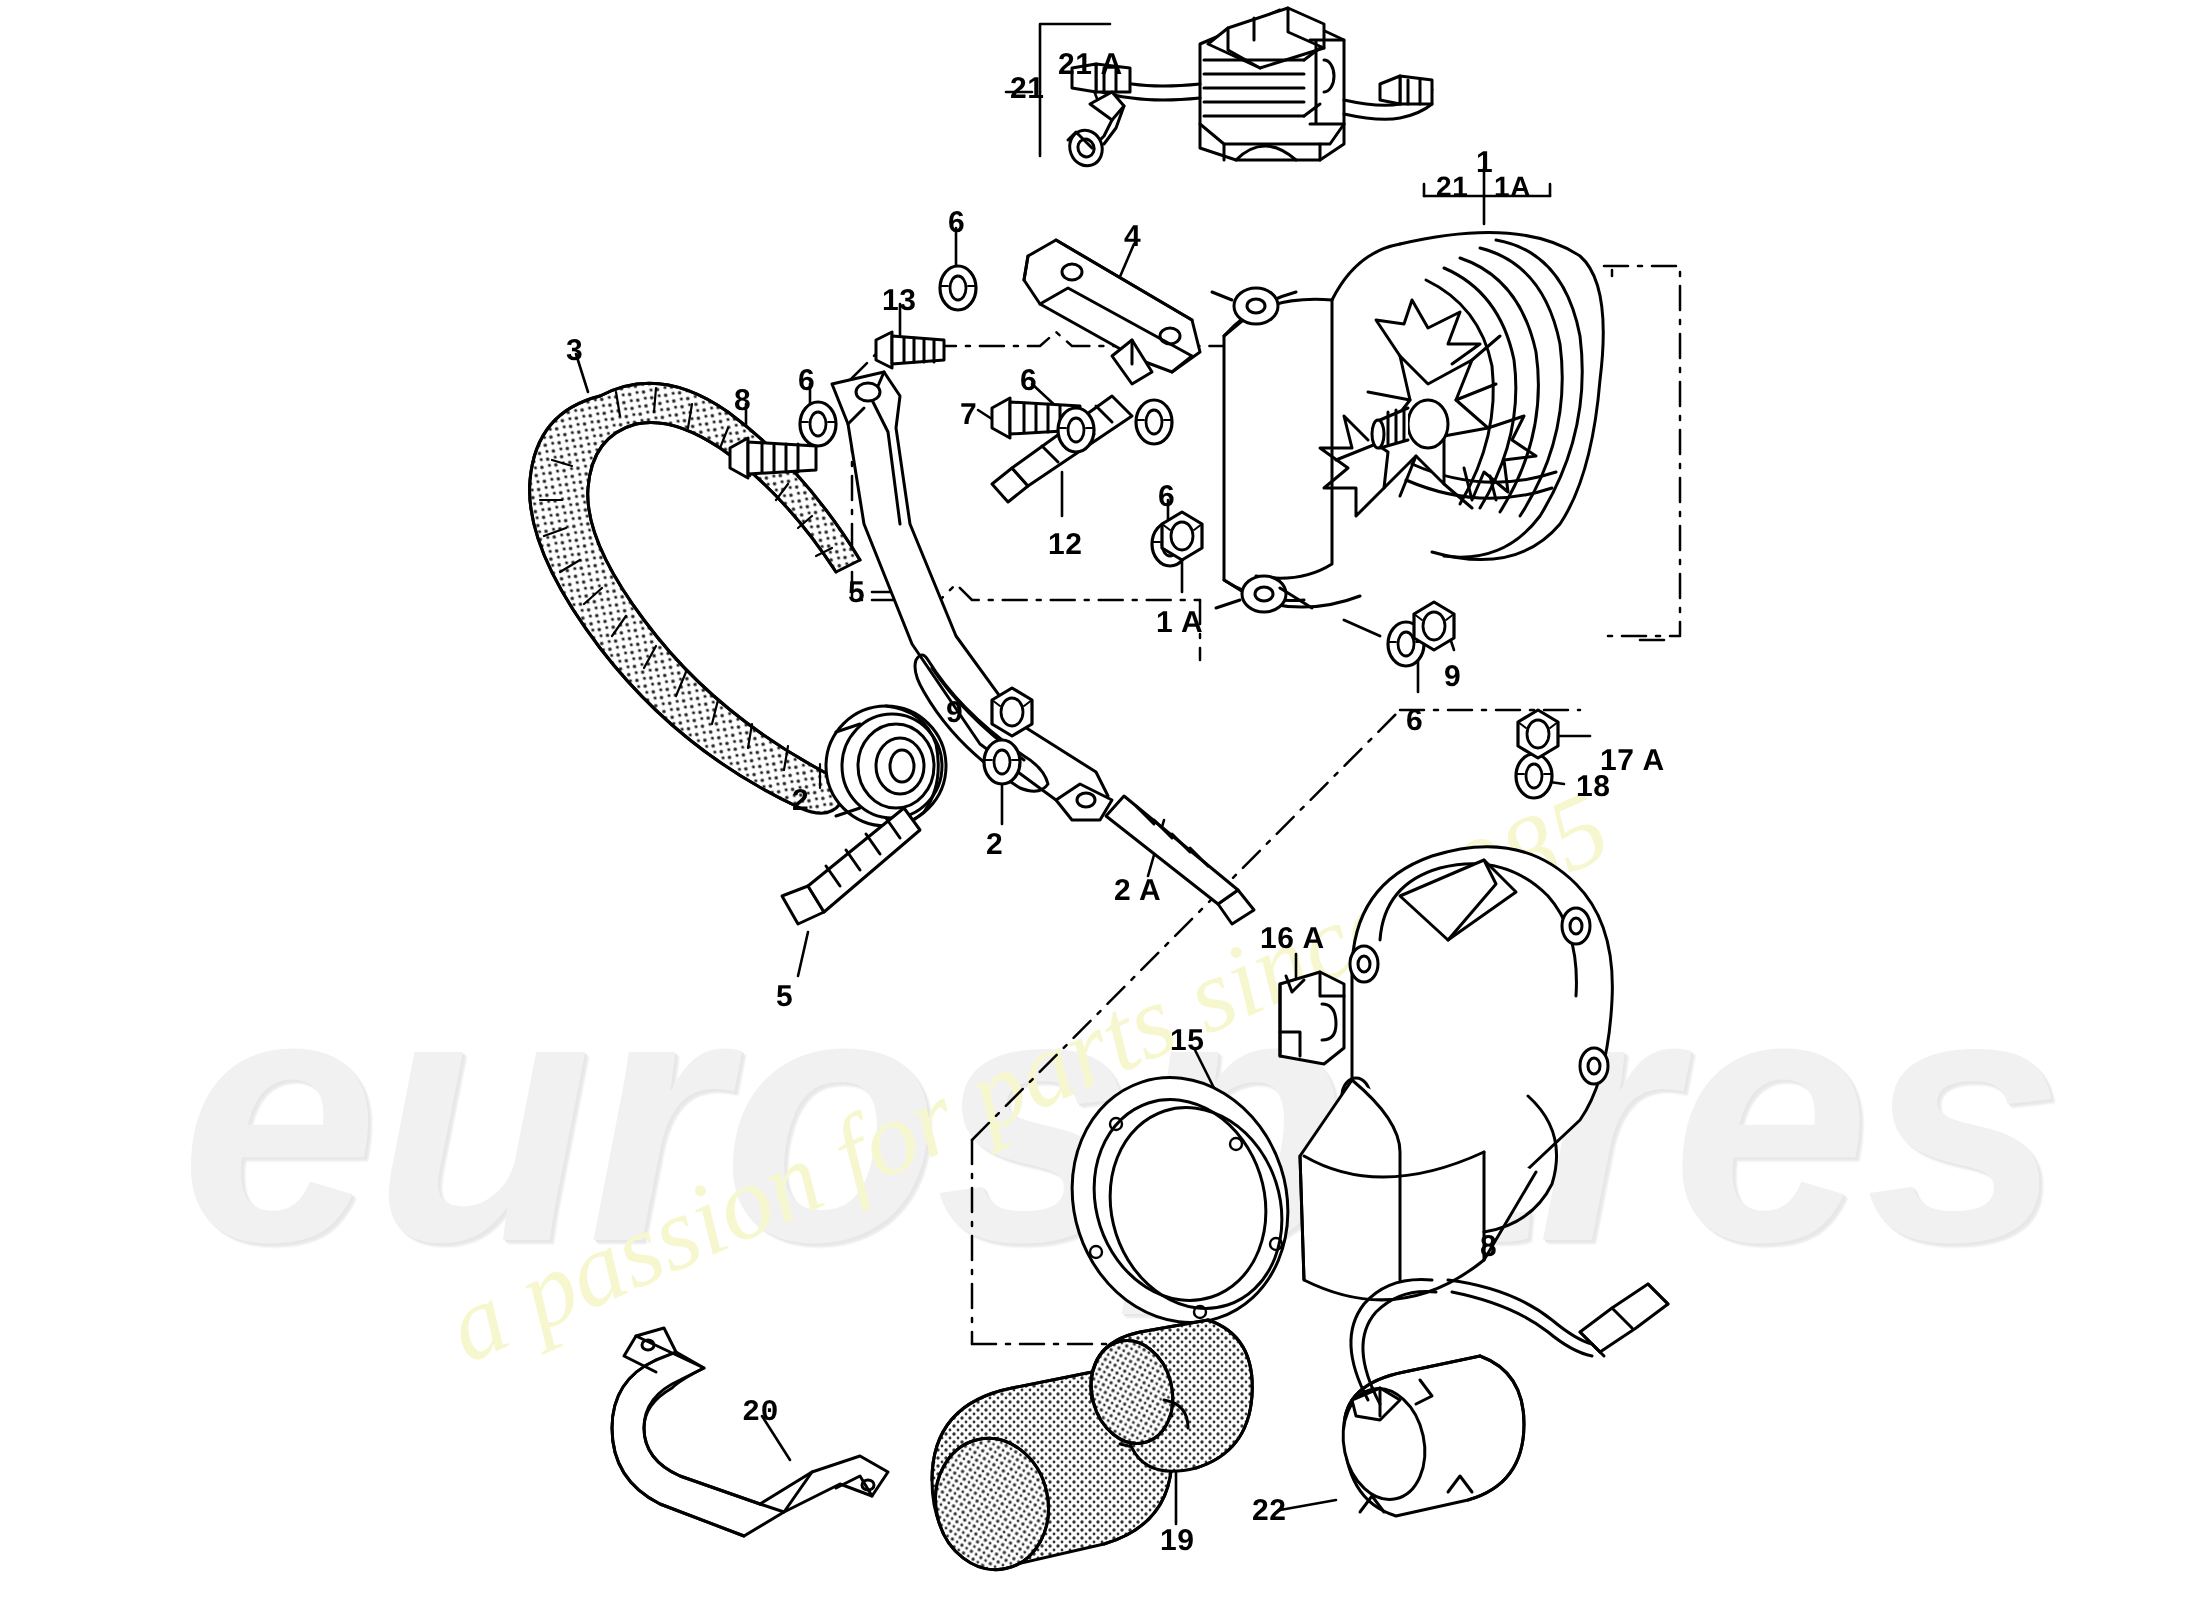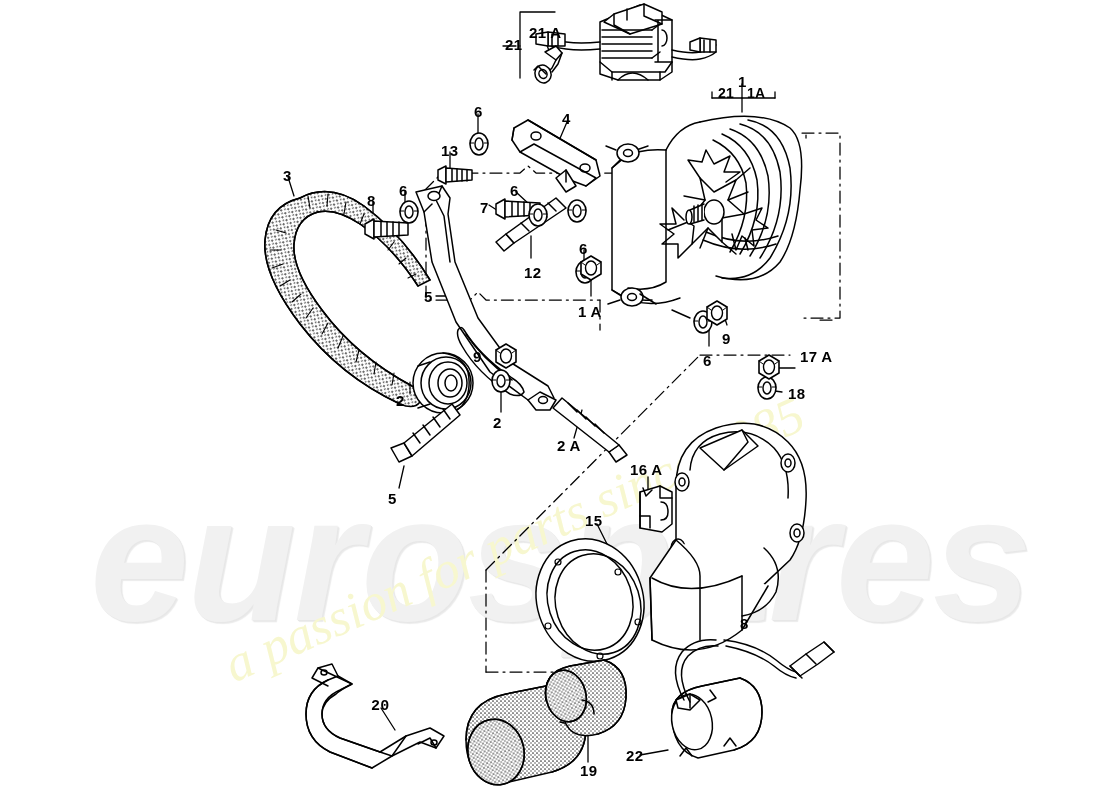--- a/index.html
+++ b/index.html
@@ -428,21 +428,21 @@
   <div class="lbl" style="left:283px;top:167px;">3</div>
   <div class="lbl" style="left:424px;top:288px;">5</div>
   <div class="lbl" style="left:578px;top:303px;">1 A</div>
   <div class="lbl" style="left:722px;top:330px;">9</div>
   <div class="lbl" style="left:703px;top:352px;">6</div>
   <div class="lbl" style="left:473px;top:348px;">9</div>
   <div class="lbl" style="left:396px;top:392px;">2</div>
   <div class="lbl" style="left:493px;top:414px;">2</div>
   <div class="lbl" style="left:557px;top:437px;">2 A</div>
   <div class="lbl" style="left:388px;top:490px;">5</div>
-  <div class="lbl" style="left:800px;top:348px;">17 A</div>
+  <div class="lbl" style="left:800px;top:372px;">17 A</div>
   <div class="lbl" style="left:788px;top:385px;text-align:center;">18</div>
   <div class="lbl" style="left:630px;top:461px;text-align:right;">16 A</div>
   <div class="lbl" style="left:585px;top:512px;">15</div>
   <div class="lbl" style="left:740px;top:615px;">8</div>
   <div class="lbl" style="left:371px;top:698px;font-family:Liberation Mono, monospace;">20</div>
   <div class="lbl" style="left:580px;top:762px;">19</div>
   <div class="lbl" style="left:626px;top:747px;">22</div>
 
 </div>
 

